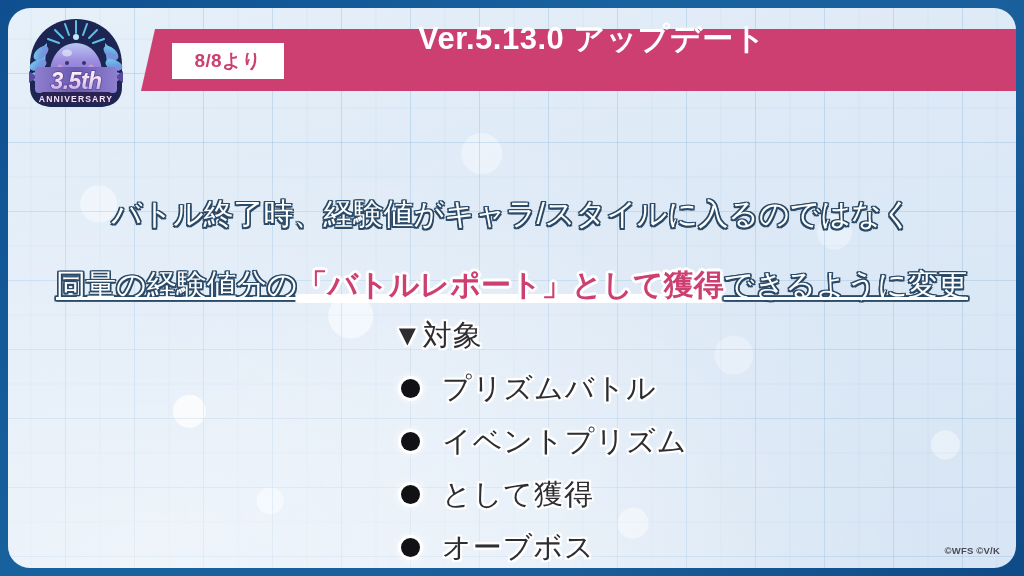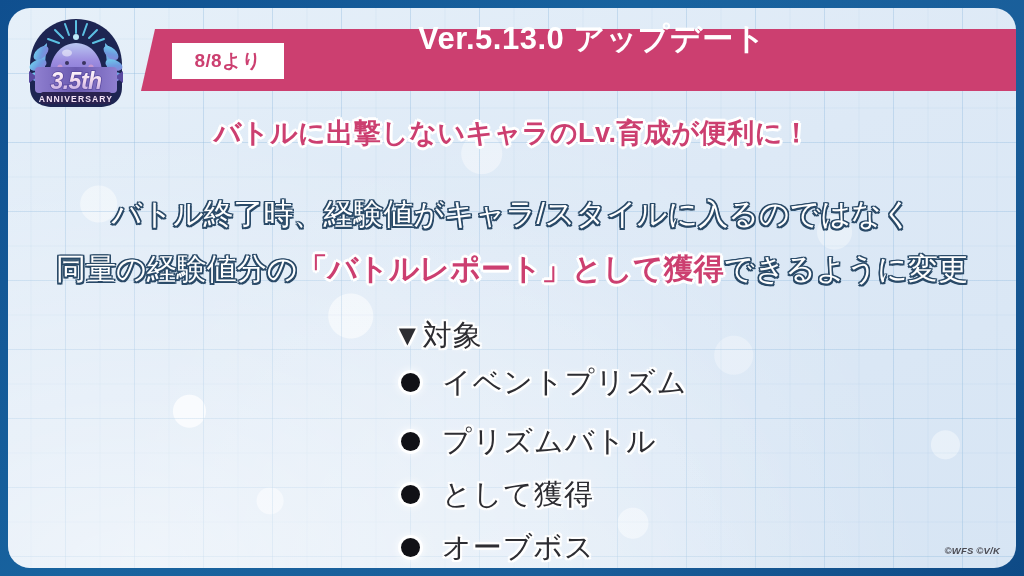--- a/index.html
+++ b/index.html
@@ -130,21 +130,21 @@
     text-align:center;
     font-size:30px;
     font-weight:normal;
     white-space:nowrap;
     color:#ffffff;
     text-shadow:
        1.5px 0 0 #2a4a68, -1.5px 0 0 #2a4a68, 0 1.5px 0 #2a4a68, 0 -1.5px 0 #2a4a68,
        1.5px 1.5px 0 #2a4a68, -1.5px 1.5px 0 #2a4a68, 1.5px -1.5px 0 #2a4a68, -1.5px -1.5px 0 #2a4a68;
   }
   #line1 { top:186px; }
-  #line2 { top:241px; }
+  #line2 { top:257px;text-decoration:underline; }
   .hl {
     color:#cc3f70;
     font-weight:bold;
     text-shadow:
        2px 0 0 #fff, -2px 0 0 #fff, 0 2px 0 #fff, 0 -2px 0 #fff,
        2px 2px 0 #fff, -2px 2px 0 #fff, 2px -2px 0 #fff, -2px -2px 0 #fff,
        3px 0 0 #fff, -3px 0 0 #fff, 0 3px 0 #fff, 0 -3px 0 #fff;
   }
 
   
@@ -193,21 +193,20 @@
 
   
   #copyright {
     position:absolute;
     right:16px; bottom:12px;
     font-size:9.5px;
     font-weight:bold;
     color:#4a4a52;
     letter-spacing:.2px;
     white-space:nowrap;
-    font-style:italic;
   }
 </style>
 </head>
 <body>
 
 <div id="frame">
 
   <div id="board">
     <div id="grid"></div>
     <div id="gridfine"></div>
@@ -285,35 +284,34 @@
         <path d="M106 56 L98 62 L106 68 L106 56 Z" fill="#5a4aa0"></path>
         <rect x="18" y="52" width="82" height="26" rx="4" fill="url(#ribG)"></rect>
 
         <text x="59" y="74" text-anchor="middle" font-family="'Liberation Sans', sans-serif" font-size="23" font-weight="bold" font-style="italic" fill="url(#txtG)" stroke="#5a4aa0" stroke-width="1.6" paint-order="stroke" letter-spacing="-0.5">3.5th</text>
 
         <rect x="24" y="77" width="70" height="12" rx="2" fill="#2a2250"></rect>
         <text x="59" y="86.5" text-anchor="middle" font-family="'Liberation Sans', sans-serif" font-size="8.6" font-weight="bold" fill="#f3e2f6" letter-spacing="1.1">ANNIVERSARY</text>
       </svg>
     </div>
 
-    <div id="subtitle">バトルに出撃しないキャラのLv.育成が便利に！</div>
 
     <div class="bodyline" id="line1">バトル終了時、経験値がキャラ/スタイルに入るのではなく</div>
     <div class="bodyline" id="line2"><span>同量の経験値分の</span><span class="hl">「バトルレポート」として獲得</span><span>できるように変更</span></div>
 
     <div id="list-block">
       <div id="list-heading">▼対象</div>
 
+      <div class="bullet-row" style="margin-top:6px;">
+        <span class="bullet-dot"></span>
+        <span class="bullet-label">プリズムバトル</span>
+      </div>
       <div class="bullet-row">
         <span class="bullet-dot"></span>
         <span class="bullet-label">イベントプリズム</span>
-      </div>
-      <div class="bullet-row" style="margin-top:6px;">
-        <span class="bullet-dot"></span>
-        <span class="bullet-label">プリズムバトル</span>
       </div>
       <div class="bullet-row">
         <span class="bullet-dot"></span>
         <span class="bullet-label">として獲得</span>
       </div>
       <div class="bullet-row">
         <span class="bullet-dot"></span>
         <span class="bullet-label">オーブボス</span>
       </div>
     </div>

